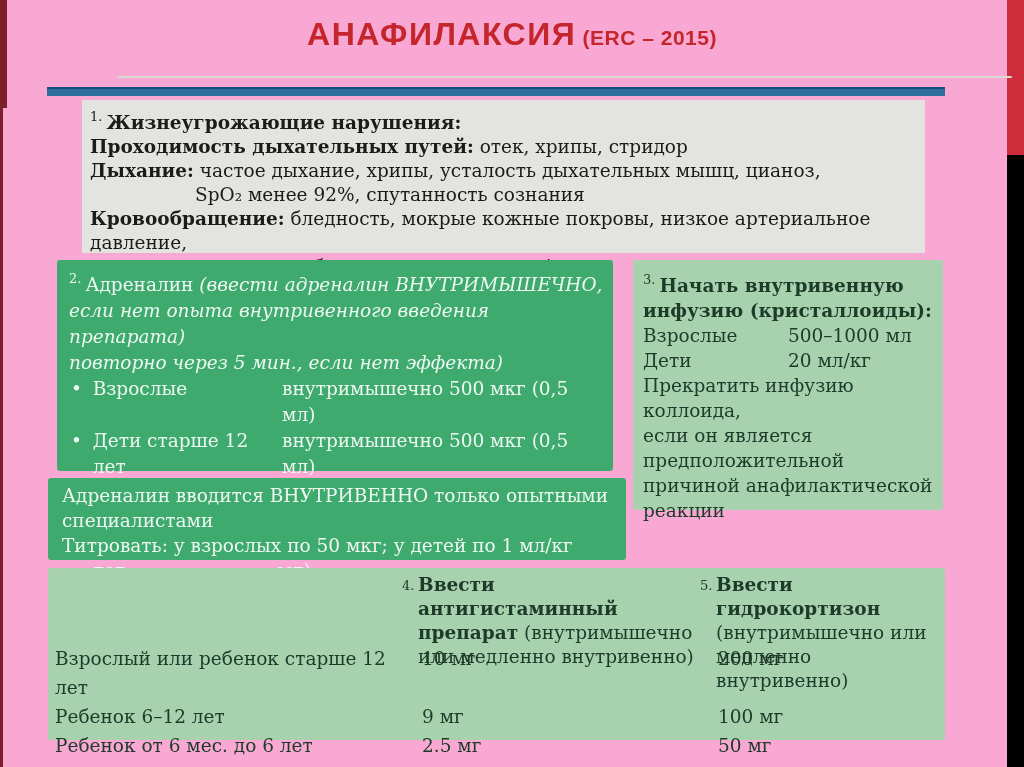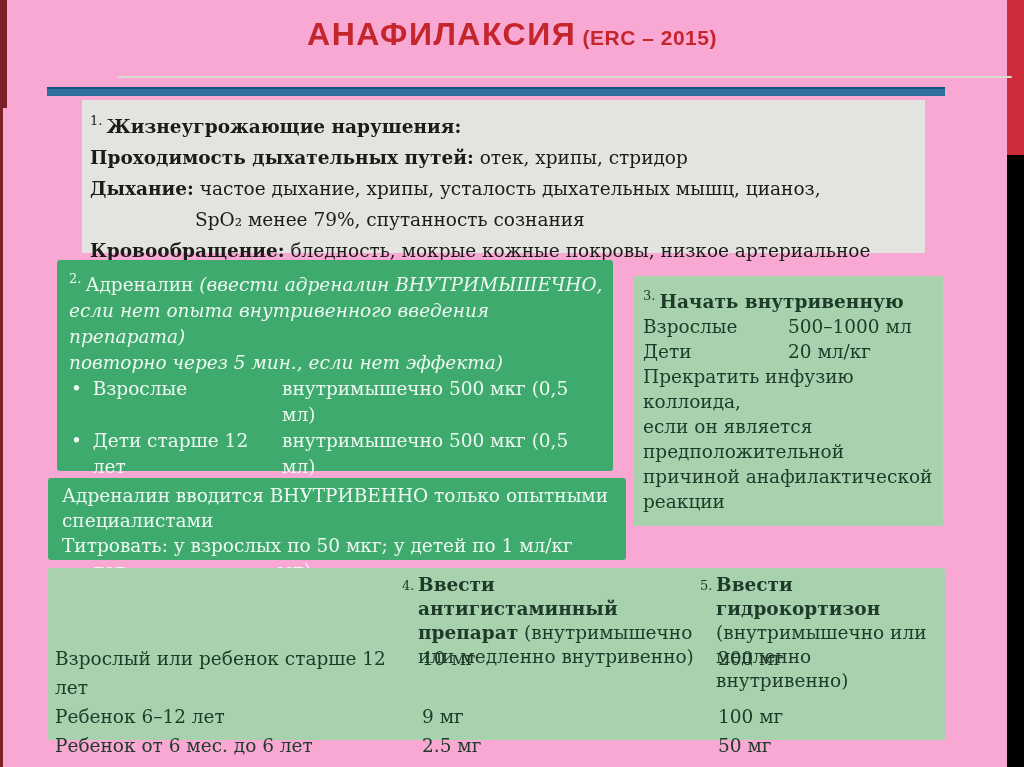--- a/index.html
+++ b/index.html
@@ -31,21 +31,21 @@
 
   
   .num { font-size:13px; vertical-align:8px; padding-right:4px; }
   b, .bold { font-weight:bold; }
   i { font-style:italic; }
 
   
   .box1 {
     position:absolute; left:82px; top:100px; width:843px; height:153px;
     background:#e3e3df; color:#1b1b19;
-    font-size:18.5px; line-height:31px; padding:5px 10px 0 8px;
+    font-size:18.5px; line-height:24px; padding:5px 10px 0 8px;
   }
   .ind105 { padding-left:105px; }
   .ind190 { padding-left:190px; }
 
   
   .green-box { background:#3faa6e; color:#ecf8f0; border-radius:3px; }
   .box2 {
     position:absolute; left:57px; top:260px; width:556px; height:211px;
     font-size:18.5px; line-height:26px; padding:6px 10px 0 12px;
   }
@@ -54,21 +54,21 @@
   .blabel { width:192px; }
 
   .box2b {
     position:absolute; left:48px; top:478px; width:578px; height:82px;
     font-size:18.5px; line-height:25px; padding:5px 12px 0 14px;
   }
 
   
   .light-green { background:#a8d2ae; color:#1e3a29; }
   .box3 {
-    position:absolute; left:633px; top:276px; width:310px; height:250px;
+    position:absolute; left:633px; top:260px; width:310px; height:250px;
     font-size:18.5px; line-height:25px; padding:7px 10px 0 10px;
     border-radius:2px;
   }
   .pair { display:flex; }
   .plabel { width:145px; }
 
   
   .dtable {
     position:absolute; left:48px; top:568px; width:897px; height:172px;
     font-size:18.5px; border-radius:2px;
@@ -98,21 +98,21 @@
     <span class="main">АНАФИЛАКСИЯ</span><span class="sub"> (ERC – 2015)</span>
   </div>
 
   <div class="faint-line"></div>
   <div class="blue-bar"></div>
 
   <div class="box1">
     <div><span class="num">1.</span><b>Жизнеугрожающие нарушения:</b></div>
     <div><b>Проходимость дыхательных путей:</b><span> отек, хрипы, стридор</span></div>
     <div><b>Дыхание:</b><span> частое дыхание, хрипы, усталость дыхательных мышц, цианоз,</span></div>
-    <div class="ind105">SpO₂ менее 79%, спутанность сознания</div>
+    <div class="ind105">SpO₂ менее 92%, спутанность сознания</div>
     <div><b>Кровообращение:</b><span> бледность, мокрые кожные покровы, низкое артериальное давление,</span></div>
     <div class="ind190">слабость, потеря сознания/кома</div>
   </div>
 
   <div class="box2 green-box">
     <div><span class="num">2.</span><span>Адреналин </span><i>(ввести адреналин ВНУТРИМЫШЕЧНО,</i></div>
     <div><i>если нет опыта внутривенного введения препарата)</i></div>
     <div><i>повторно через  5 мин., если нет эффекта)</i></div>
     <div class="brow">
         <span class="bullet">•</span>
@@ -137,20 +137,21 @@
   </div>
 
   <div class="box2b green-box">
     <div>Адреналин вводится ВНУТРИВЕННО только опытными</div>
     <div>специалистами</div>
     <div>Титровать: у взрослых по 50 мкг; у детей по 1 мл/кг</div>
   </div>
 
   <div class="box3 light-green">
     <div><span class="num">3.</span><b>Начать внутривенную</b></div>
+    <div><b>инфузию (кристаллоиды):</b></div>
     <div class="pair">
         <span class="plabel">Взрослые</span>
         <span>500–1000 мл</span>
       </div>
     <div class="pair">
         <span class="plabel">Дети</span>
         <span>20 мл/кг</span>
       </div>
     <div>Прекратить инфузию коллоида,</div>
     <div>если он является</div>

